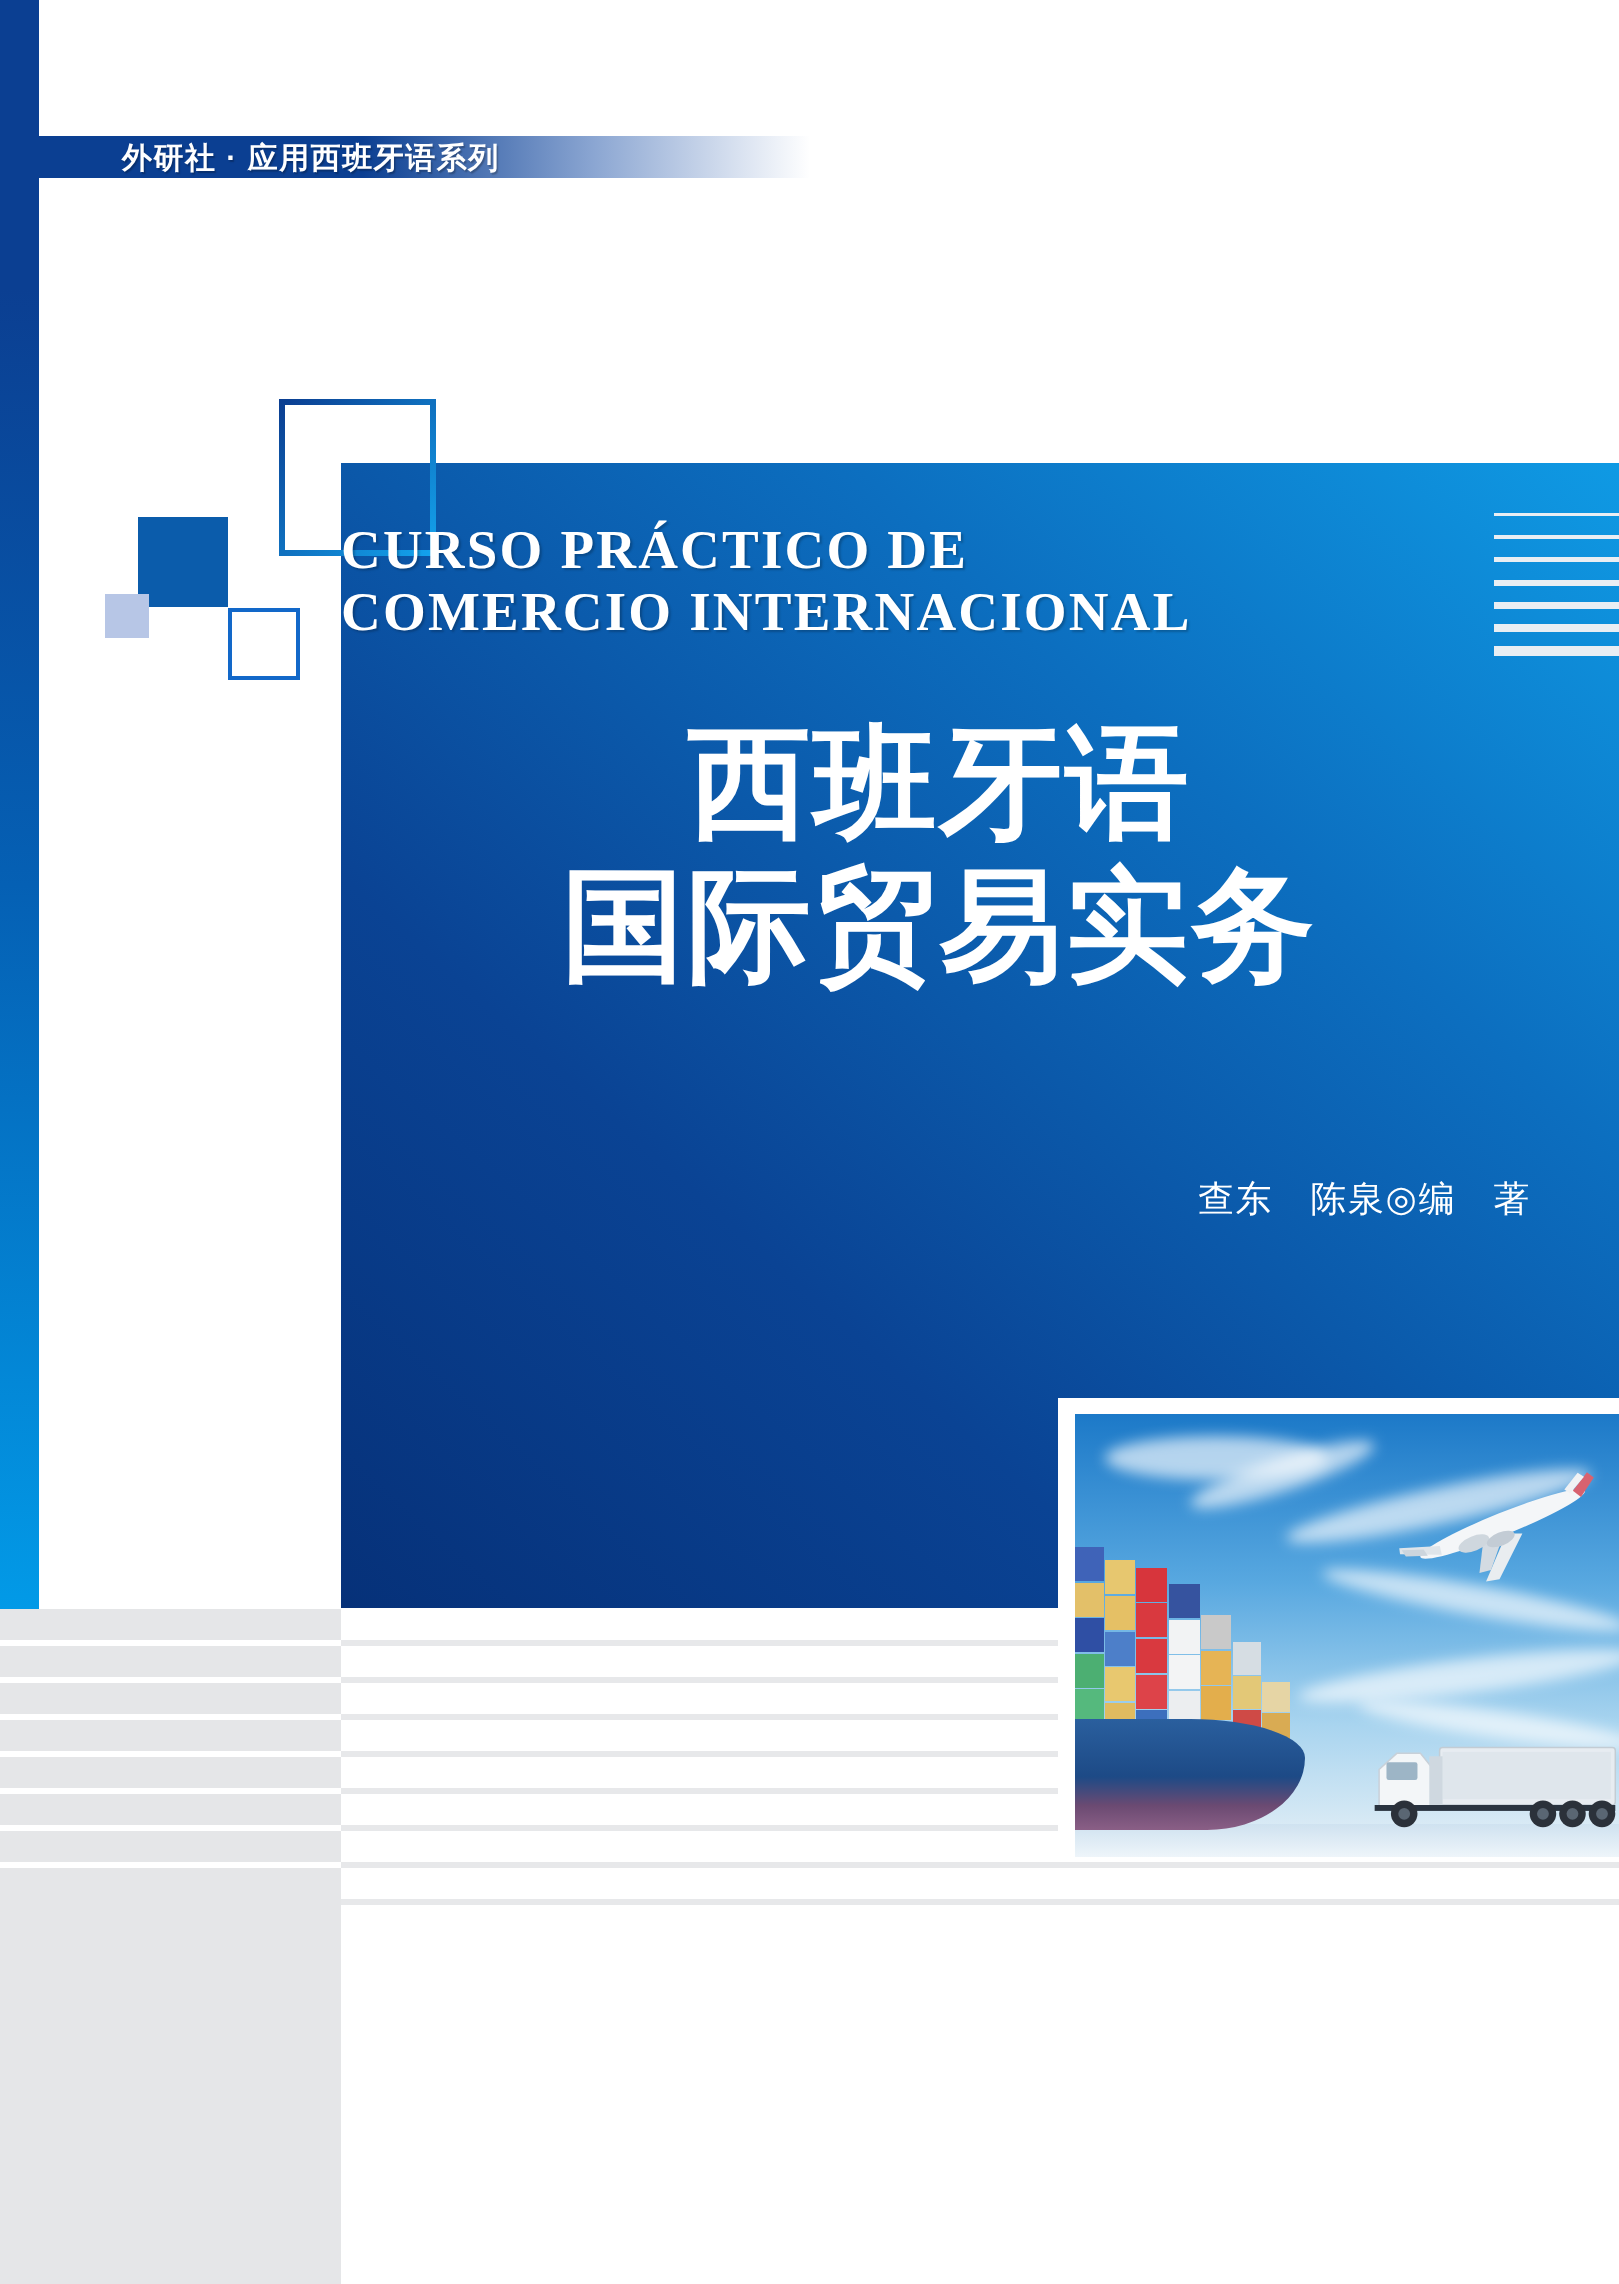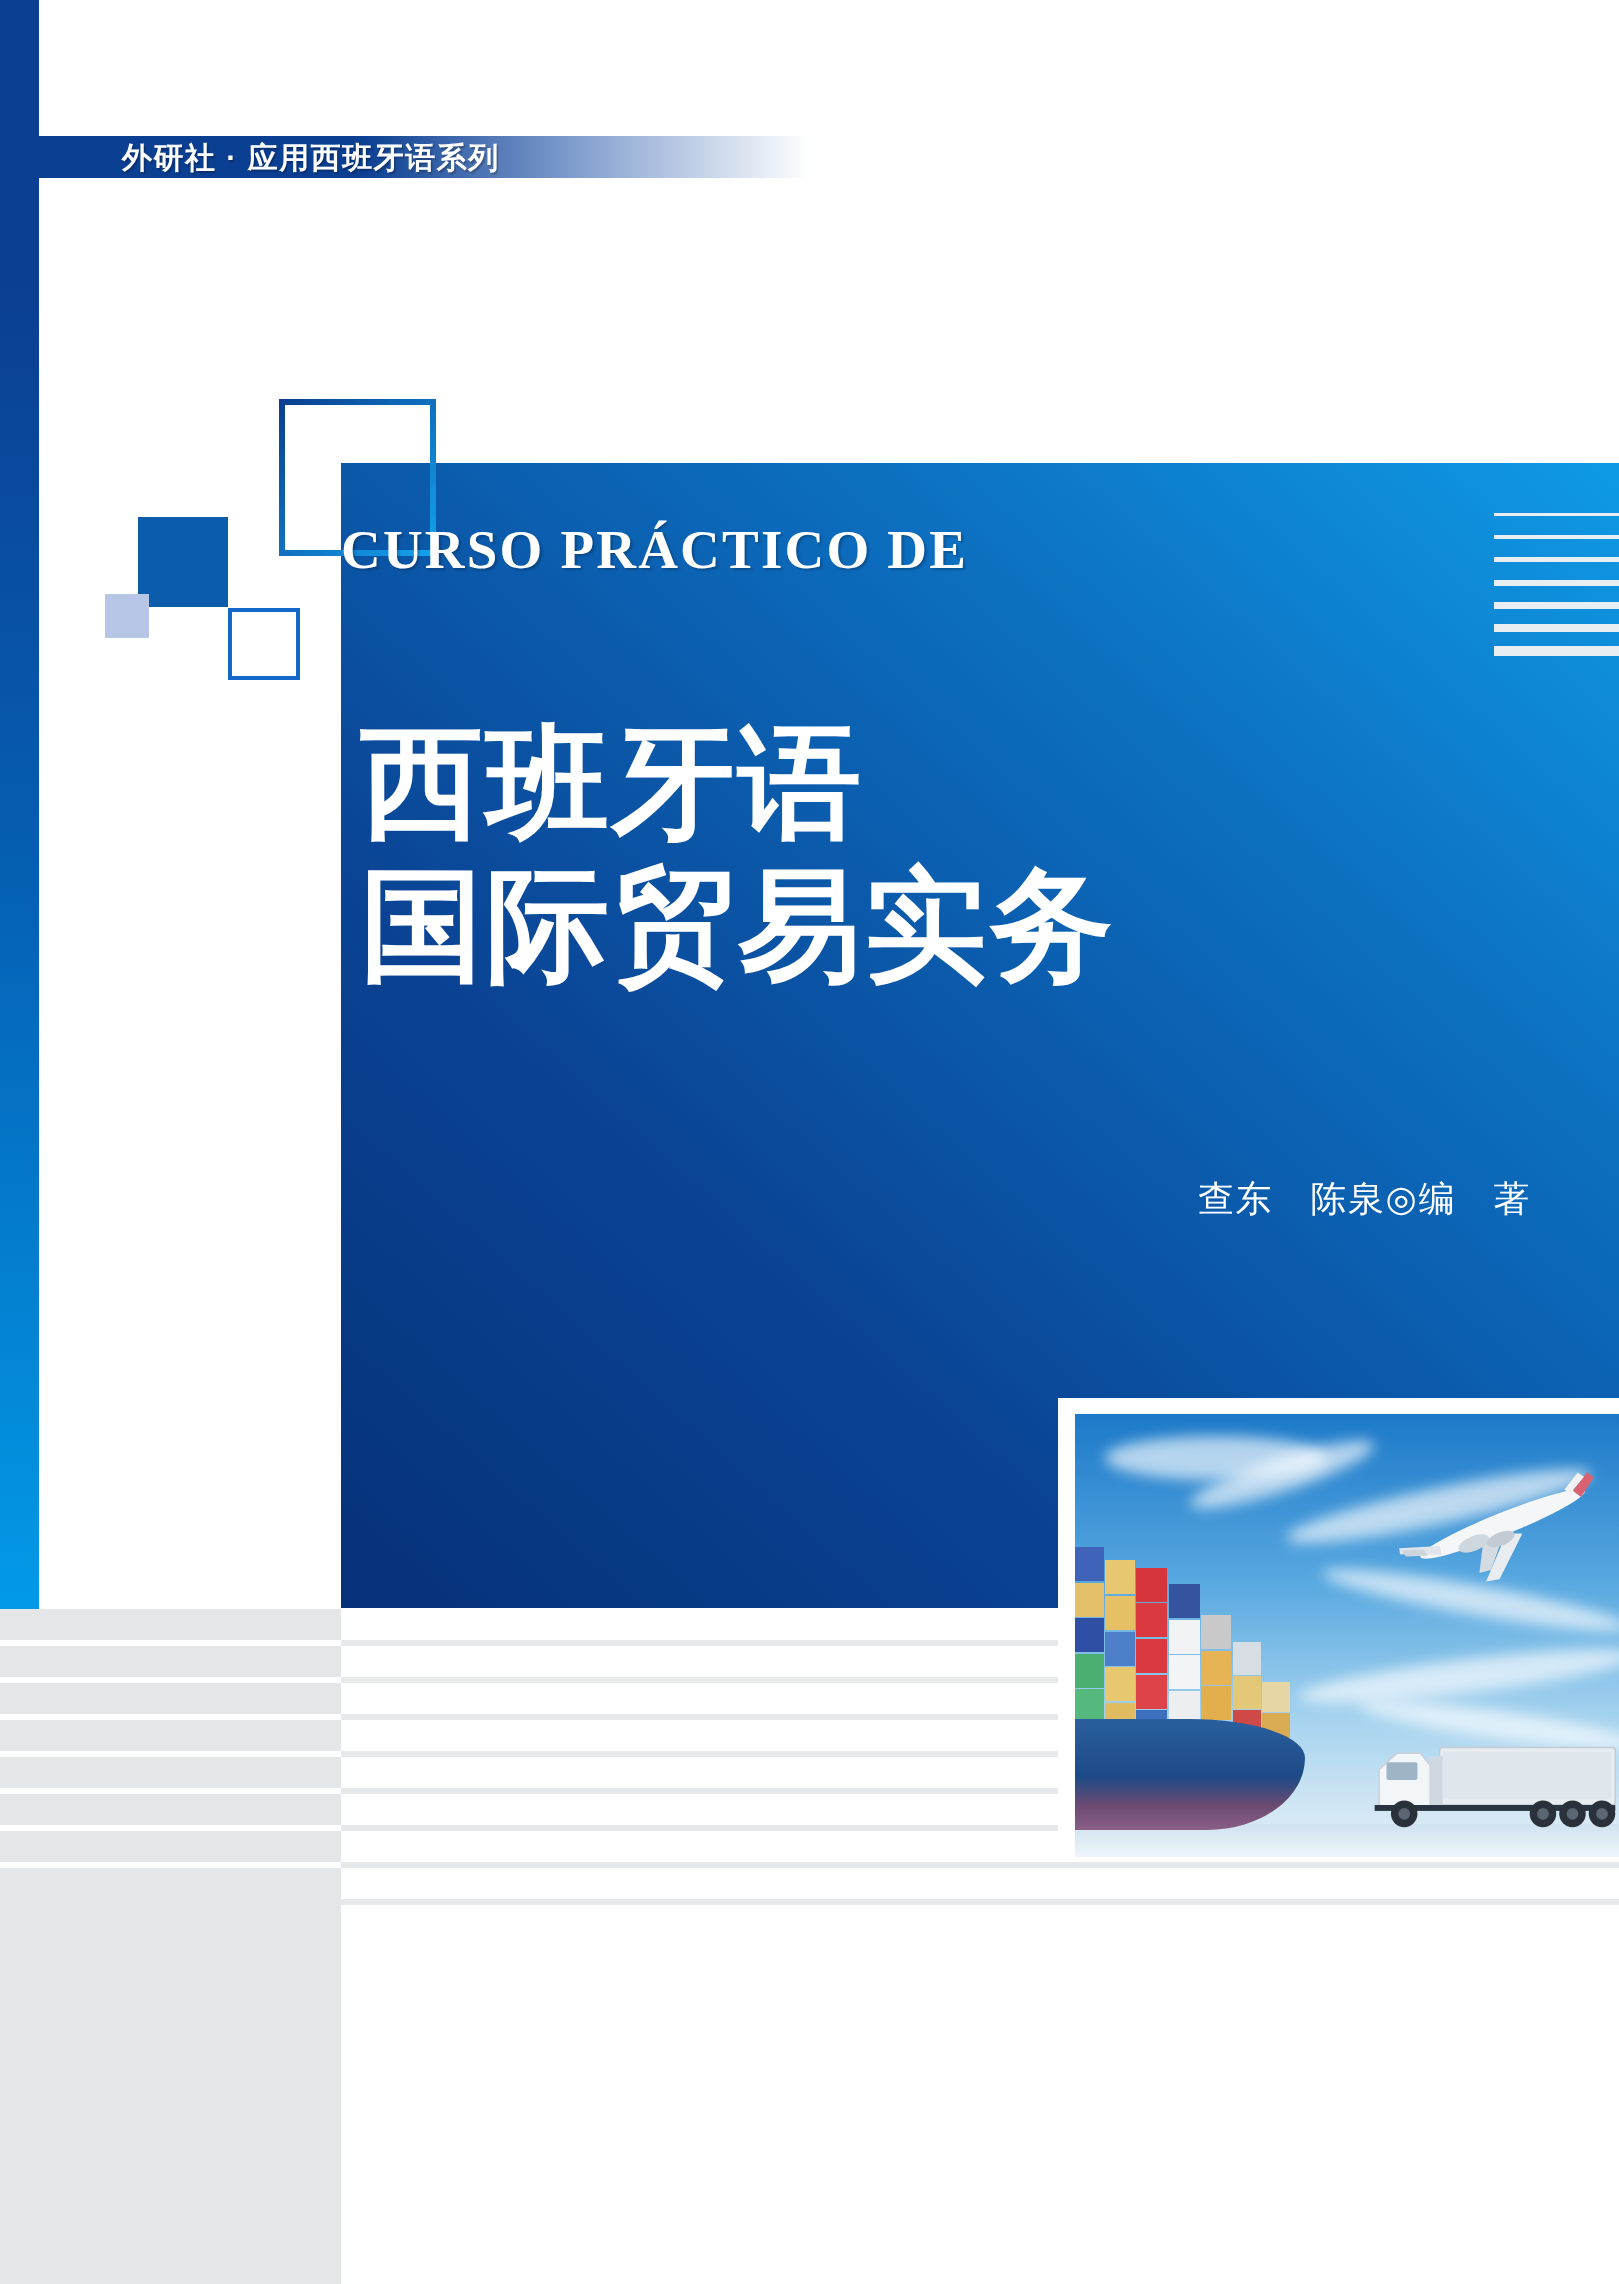--- a/index.html
+++ b/index.html
@@ -102,27 +102,26 @@
     line-height:1.13;
     letter-spacing:2.2px;
     text-shadow:2.2px 2.2px 2.2px rgba(0,0,0,.22);
     transform:scaleX(1.0);
   }
   #es-title div{white-space:nowrap;}
 
   
   #cn-title{
     position:absolute;left:341px;top:712px;width:1197px;
-    text-align:left;
+    text-align:center;
     color:#ffffff;
     font-weight:bold;
     font-size:123px;
     line-height:1.16;
     letter-spacing:3px;
-    padding-left:19px;
   }
   #cn-title div{white-space:nowrap;}
 
   
   #authors{
     position:absolute;left:341px;top:1175px;width:1190px;
     text-align:right;
     color:#ffffff;
     font-size:36px;
     letter-spacing:1.5px;
@@ -197,20 +196,21 @@
       <i style="height:6.7px;margin-bottom:15.6px;"></i>
       <i style="height:8.2px;margin-bottom:14px;"></i>
       <i style="height:9.6px;"></i>
     </div>
   </div>
 
   <div class="sq" id="sq-outline-big"></div>
 
   <div id="es-title">
     <div>CURSO PRÁCTICO DE</div>
+    <div>COMERCIO INTERNACIONAL</div>
   </div>
 
   <div id="cn-title">
     <div>西班牙语</div>
     <div>国际贸易实务</div>
   </div>
 
   <div id="authors">查东　陈泉◎编　著</div>
 
   <div id="photo-frame"></div>

